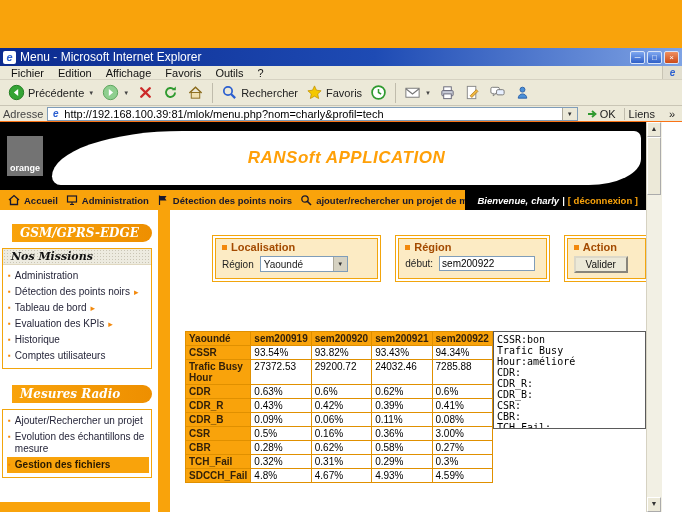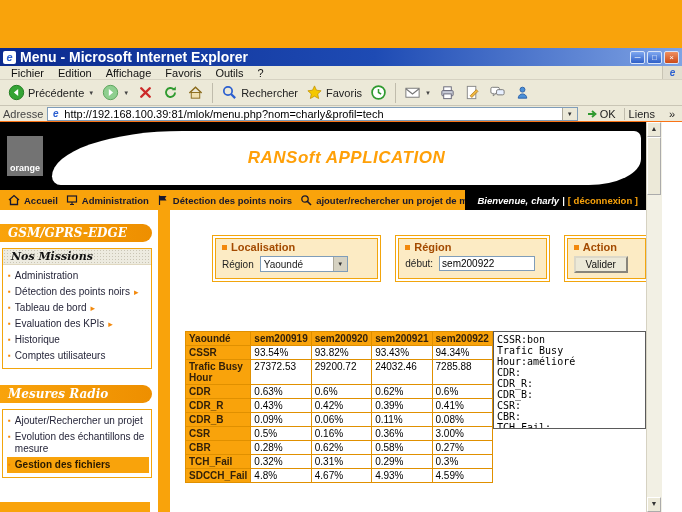--- a/index.html
+++ b/index.html
@@ -5,21 +5,21 @@
 *{box-sizing:border-box;margin:0;padding:0}
 html,body{width:682px;height:512px}
 body{position:relative;overflow:hidden;background:#fff;font-family:"Liberation Sans","DejaVu Sans",sans-serif;color:#000}
 
 
 .top-strip{position:absolute;left:0;top:0;width:682px;height:48px;background:#F9A30B}
 
 
 .titlebar{position:absolute;left:0;top:48px;width:682px;height:18px;background:linear-gradient(90deg,#0B2A8E 0%,#1E4BB4 55%,#7FA3E4 100%);display:flex;align-items:center;padding:0 3px;color:#fff}
 .title-icon{width:13px;height:13px;background:#fff;border-radius:2px;color:#2B5FD0;font-weight:bold;font-style:italic;font-size:11px;line-height:13px;text-align:center;margin-right:4px;flex:0 0 auto}
-.title-text{font-size:14px;font-weight:bold;flex:1;white-space:nowrap;overflow:hidden}
+.title-text{font-size:12px;font-weight:normal;flex:1;white-space:nowrap;overflow:hidden}
 .winbtn{width:15px;height:13px;margin-left:2px;border:1px solid #D8E4F8;border-radius:2px;background:linear-gradient(#7FA8F0,#2E5FC8);font-size:8px;line-height:11px;text-align:center;color:#fff;flex:0 0 auto}
 .winbtn.close{background:linear-gradient(#F09060,#CC4A18)}
 
 
 .menubar{position:absolute;left:0;top:66px;width:682px;height:14px;background:#ECE9D8;border-bottom:1px solid #D6D2C2;display:flex;align-items:center;font-size:11px;color:#111;padding-left:4px}
 .menu-item{padding:0 7px;white-space:nowrap}
 .menubar-logo{margin-left:auto;width:20px;height:13px;background:#E2DFD0;border-left:1px solid #C8C4B4;color:#2B5FD0;font-weight:bold;font-style:italic;font-size:10px;text-align:center;line-height:13px}
 
 
 .toolbar{position:absolute;left:0;top:80px;width:682px;height:26px;background:#ECE9D8;border-bottom:1px solid #C9C5B5;display:flex;align-items:center;padding:0 4px;font-size:11px;color:#222}
@@ -53,21 +53,21 @@
 .nav-item{display:flex;align-items:center;gap:4px;white-space:nowrap}
 .nav-icon{width:12px;height:12px;flex:0 0 auto}
 .nav-icon svg{width:12px;height:12px;display:block}
 .welcome{position:absolute;right:0;top:0;height:20px;background:#000;display:flex;align-items:center;gap:3px;padding:0 8px 0 12px;font-size:9.5px;color:#fff;font-weight:bold;white-space:nowrap}
 .welcome .wprefix,.welcome .wuser{font-style:italic}
 .welcome .wlogout{color:#F9A30B}
 
 
 .sidebar{position:absolute;left:0;top:88px;width:158px;height:302px;background:#fff}
 .divider{position:absolute;left:158px;top:88px;width:12px;height:302px;background:#F9A30B}
-.script-banner{margin:14px 6px 0 0;height:18px;background:linear-gradient(90deg,#F9A30B,#EE8F00);color:#fff;font-family:"DejaVu Serif",serif;font-style:italic;font-weight:bold;font-size:12px;line-height:18px;padding-left:8px;border-radius:0 9px 9px 0}
+.script-banner{margin:14px 6px 0 12px;height:18px;background:linear-gradient(90deg,#F9A30B,#EE8F00);color:#fff;font-family:"DejaVu Serif",serif;font-style:italic;font-weight:bold;font-size:12px;line-height:18px;padding-left:8px;border-radius:0 9px 9px 0}
 .mt16{margin-top:16px}
 .side-box{margin:6px 6px 0 2px;border:1px solid #F2A50C;background:#fff}
 .box-header{height:16px;background-color:#EDEBE0;background-image:radial-gradient(#C9C5B5 .8px,transparent .8px);background-size:3px 3px;font-family:"DejaVu Serif",serif;font-style:italic;font-weight:bold;font-size:11px;line-height:16px;padding-left:8px;color:#111;border-bottom:1px solid #E0D8C0}
 .side-list{padding:3px 2px 4px 4px}
 .side-item{display:flex;align-items:flex-start;gap:4px;padding:2px 1px;font-size:10px;color:#26263A;line-height:12px}
 .side-item .bullet{color:#F2880C;font-size:8px;line-height:12px}
 .side-item .arrow{color:#F2880C;font-size:9px;line-height:12px}
 .side-item.active{background:#F9A30B;color:#2A1A00;font-weight:bold}
 .sidebar-bottom{position:absolute;left:0;bottom:0;width:150px;height:10px;background:#F9A30B}
 

